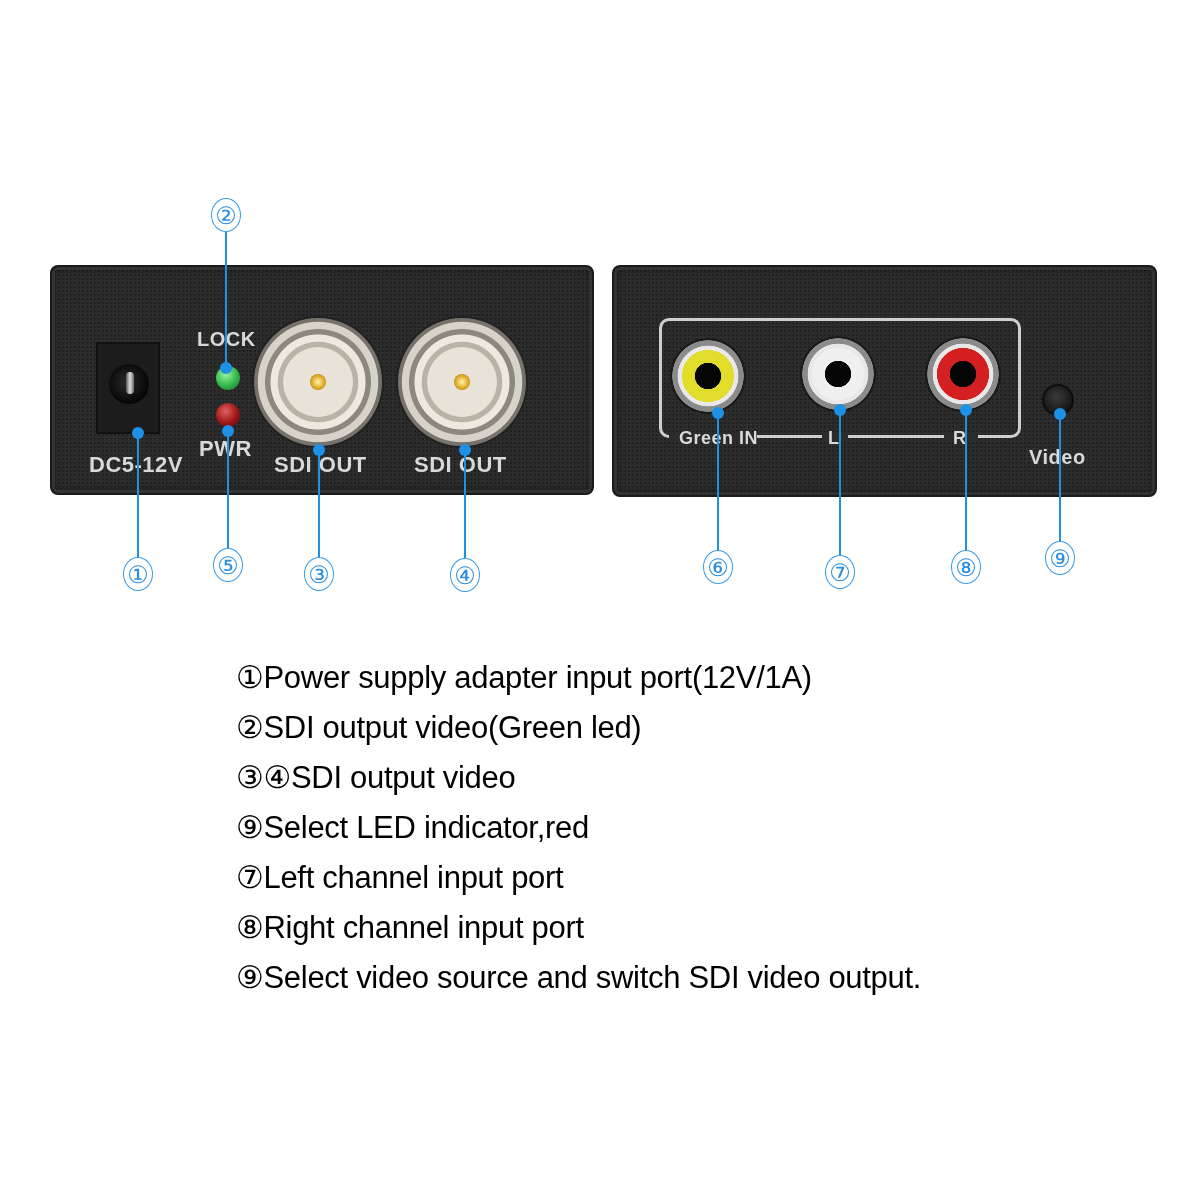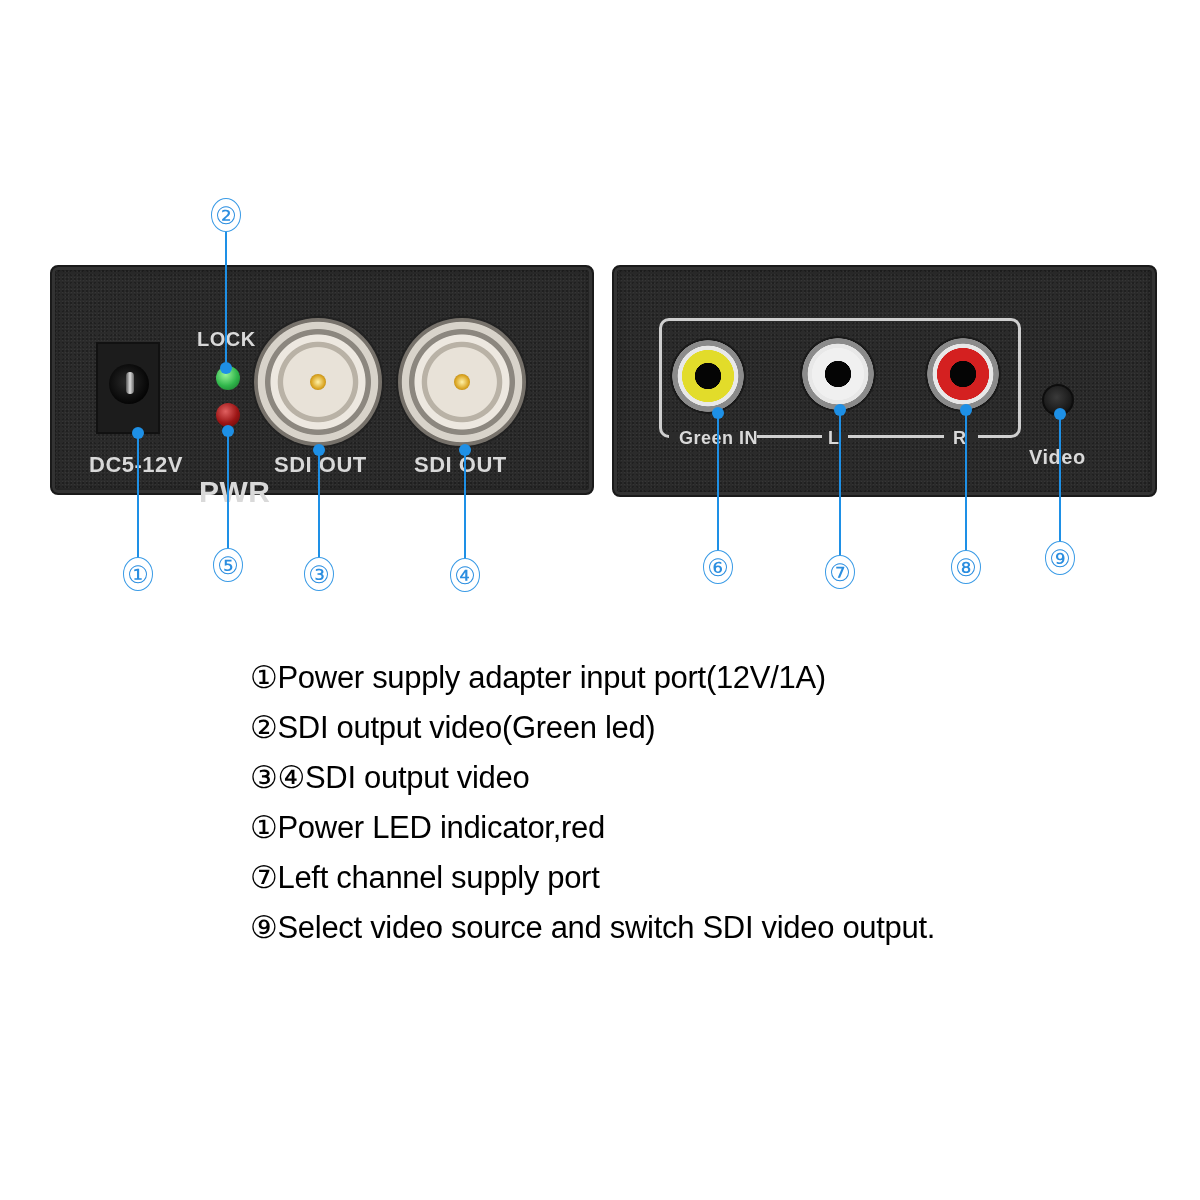--- a/index.html
+++ b/index.html
@@ -85,42 +85,42 @@
     
     .callout-line { position: absolute; width: 2px; background: #1e90e6; }
     .callout-dot { position: absolute; width: 12px; height: 12px; border-radius: 50%; background: #1e90e6; }
     .callout-num {
       position: absolute; width: 30px; height: 34px; border: 1.5px solid #3a9be6; border-radius: 50%;
       color: #2b8ee0; font-family: "Liberation Serif", serif; font-size: 24px; line-height: 34px;
       text-align: center; box-sizing: border-box; background: #fff;
     }
 
     
-    .legend { position: absolute; left: 250px; top: 656px; }
+    .legend { position: absolute; left: 236px; top: 656px; }
     .legend-item {
       font-family: "Liberation Sans", sans-serif; font-size: 31px; color: #000;
       height: 50px; line-height: 44px; white-space: nowrap; letter-spacing: -0.3px;
     }
   </style>
 </head>
 <body>
 
 <div class="panel panel-left"></div>
 
 <div class="dc-jack">
   <div class="dc-hole">
     <div class="dc-pin"></div>
   </div>
 </div>
 <div class="panel-text" style="left:89px; top:452px; font-size:22px;">DC5-12V</div>
 
 <div class="panel-text" style="left:197px; top:328px; font-size:20px;">LOCK</div>
 <div class="led led-green"></div>
 <div class="led led-red"></div>
-<div class="panel-text" style="left:199px; top:475px; font-size:30px;">PWR</div>
+<div class="panel-text" style="left:199px; top:436px; font-size:22px;">PWR</div>
 
 <div class="bnc bnc-1">
   <div class="bnc-pin"></div>
 </div>
 <div class="panel-text" style="left:274px; top:452px; font-size:22px;">SDI OUT</div>
 
 <div class="bnc bnc-2">
   <div class="bnc-pin"></div>
 </div>
 <div class="panel-text" style="left:414px; top:452px; font-size:22px;">SDI OUT</div>
@@ -176,16 +176,17 @@
 <div class="callout-num" style="left:951px; top:550px;">⑧</div>
 
 <div class="callout-dot" style="left:1054px; top:408px;"></div>
 <div class="callout-line" style="left:1059px; top:414px; height:128px;"></div>
 <div class="callout-num" style="left:1045px; top:541px;">⑨</div>
 
 <div class="legend">
   <div class="legend-item">①Power supply adapter input port(12V/1A)</div>
   <div class="legend-item">②SDI output video(Green led)</div>
   <div class="legend-item">③④SDI  output video</div>
-  <div class="legend-item">①Power LED indicator,red</div>
-  <div class="legend-item">⑦Left channel supply port</div>
+  <div class="legend-item">⑨Select LED indicator,red</div>
+  <div class="legend-item">⑦Left channel input port</div>
+  <div class="legend-item">⑧Right channel input port</div>
   <div class="legend-item">⑨Select video source and switch SDI video output.</div>
 </div>
 
 </body></html>

